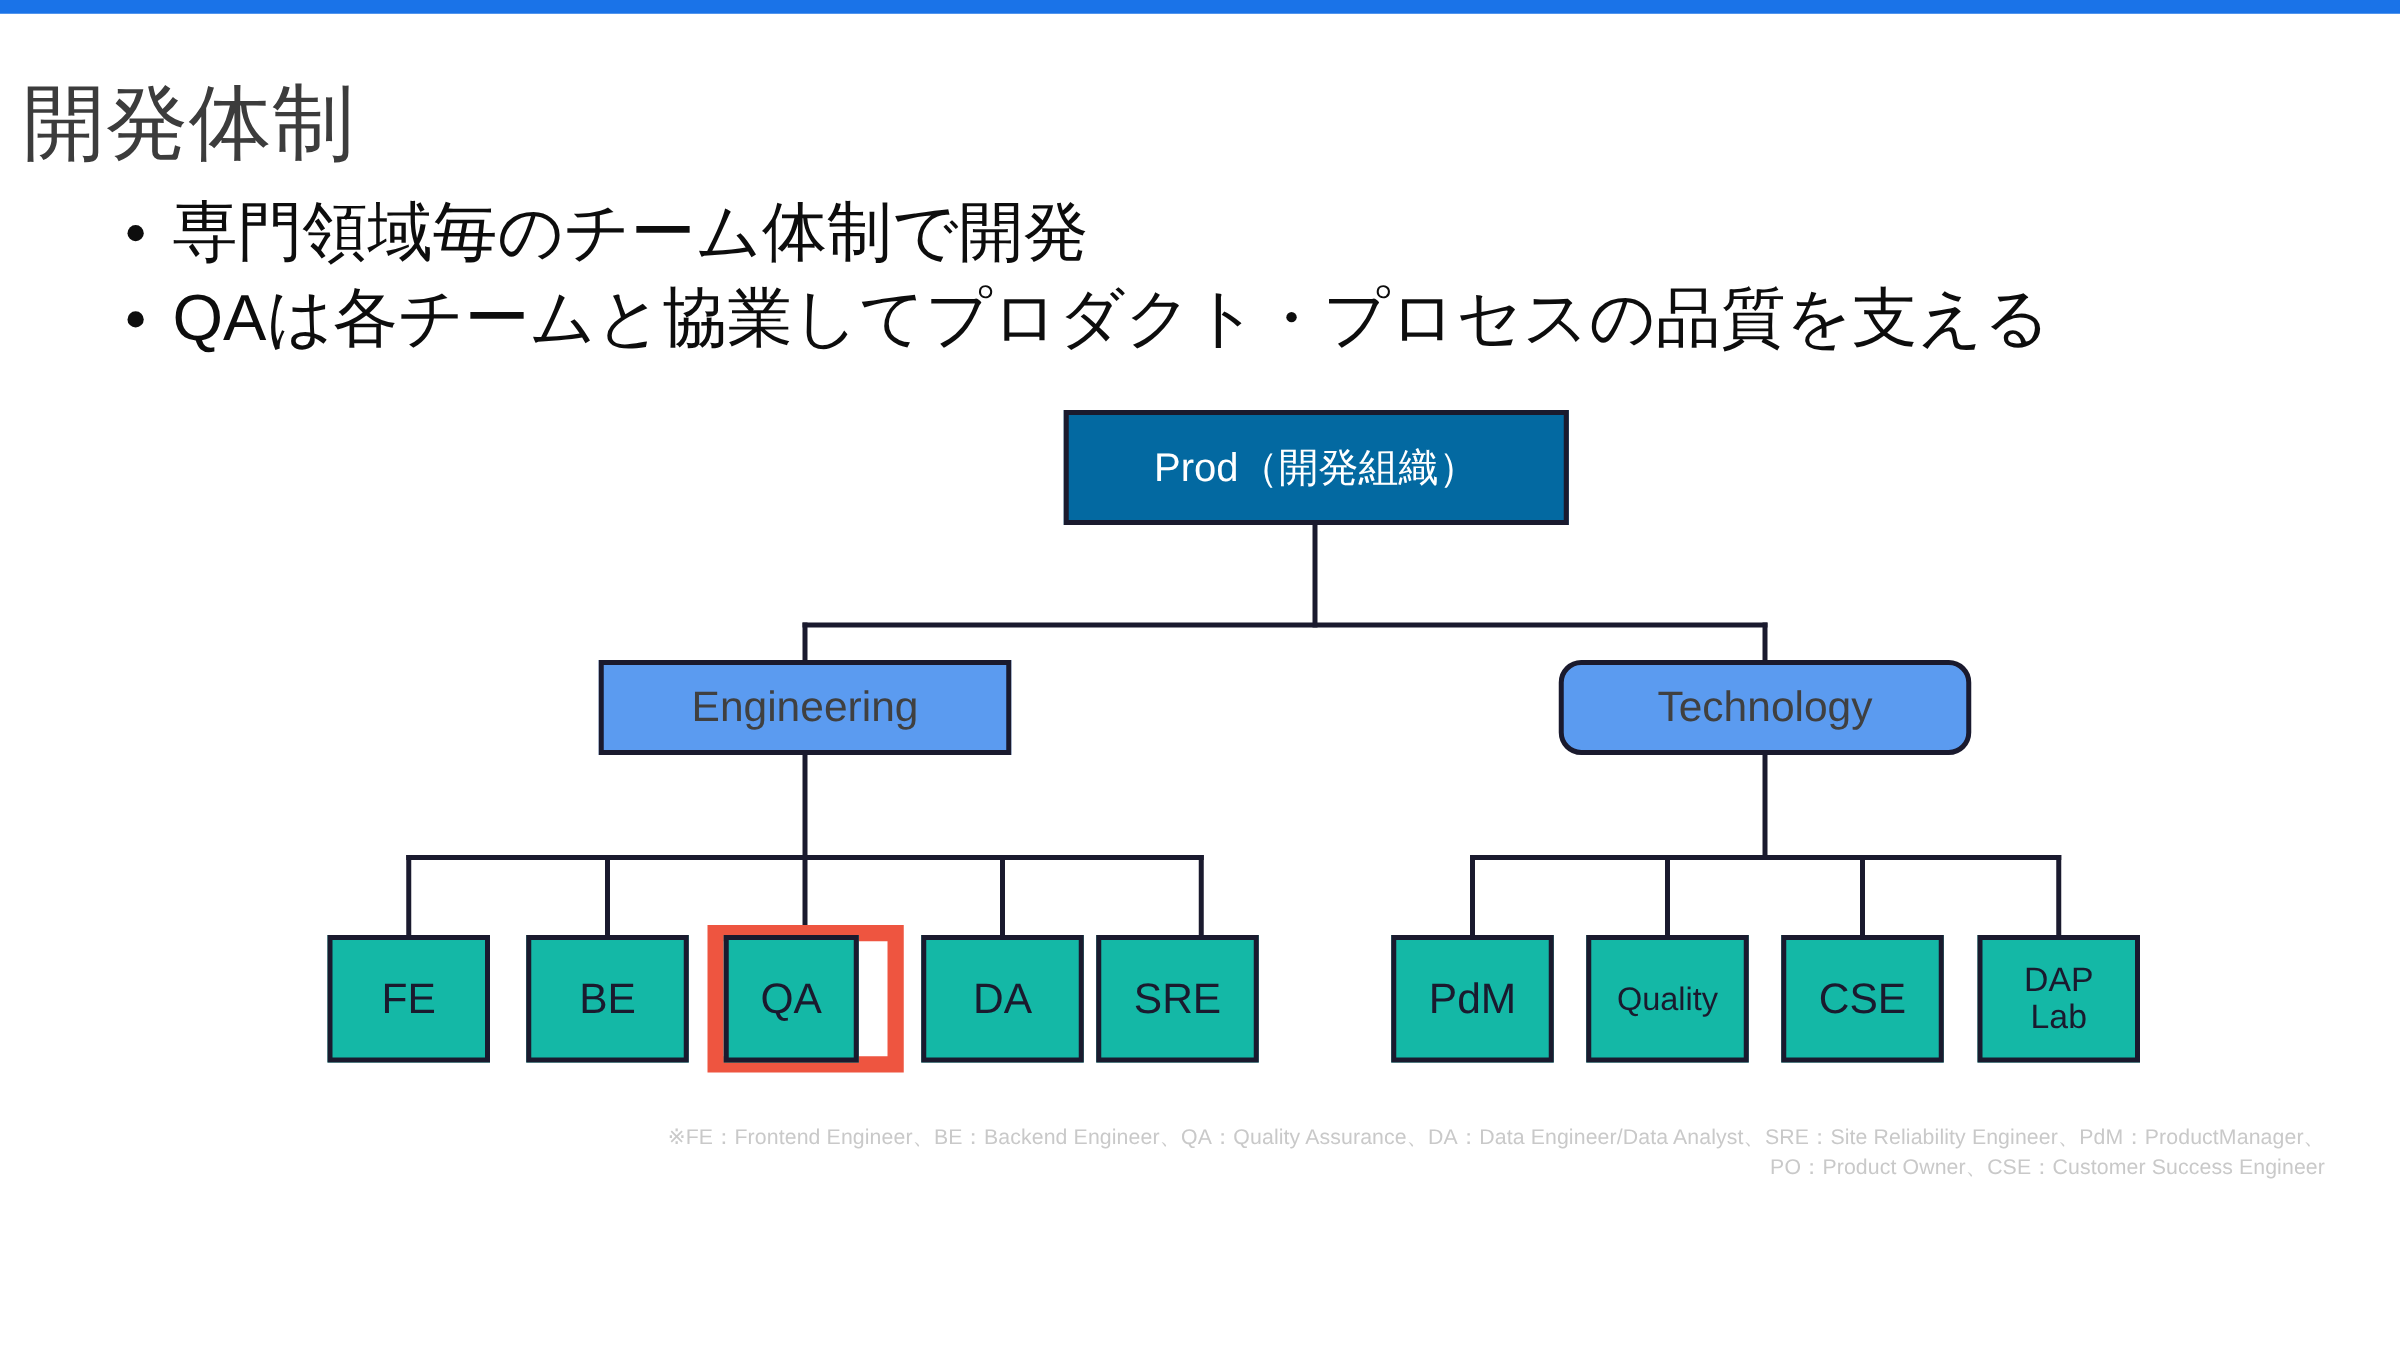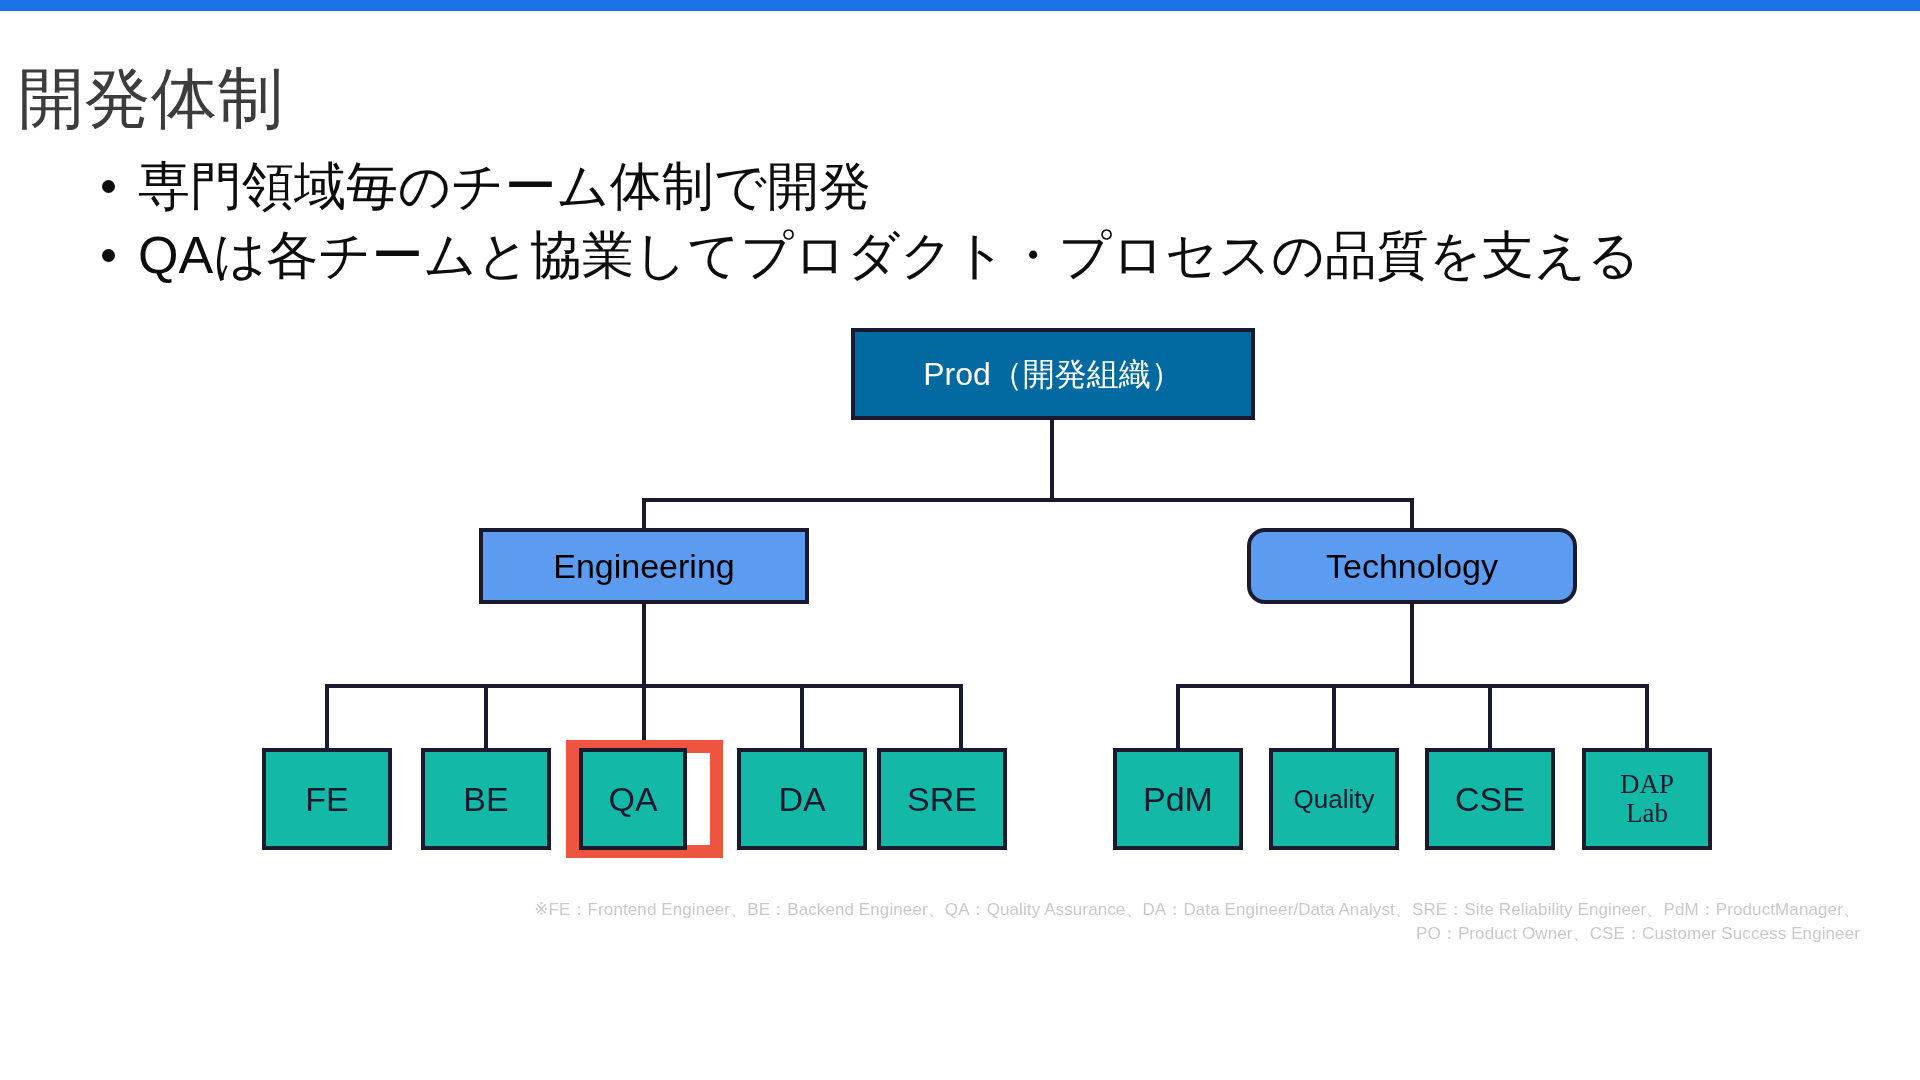--- a/index.html
+++ b/index.html
@@ -91,30 +91,30 @@
     border: 4px solid #1a1a2e;
     line-height: 1.08;
   }
   .node-root {
     background: #0369a1;
     color: #ffffff;
     font-size: 32px;
   }
   .node-mid {
     background: #5b9bf0;
-    color: #000000;
+    color: #404040;
     font-size: 34px;
   }
   .node-leaf {
     background: #14b8a6;
     color: #1a1a2e;
     font-size: 34px;
   }
   .node-leaf.small-label { font-size: 26px; }
-  .node-leaf.two-line { font-size: 27px; font-family: Liberation Serif, serif; }
+  .node-leaf.two-line { font-size: 27px; }
 
   .highlight-ring {
     position: absolute;
     box-sizing: border-box;
     border: 13px solid #ee5540;
     background: transparent;
   }
 
   
   .footnote {

